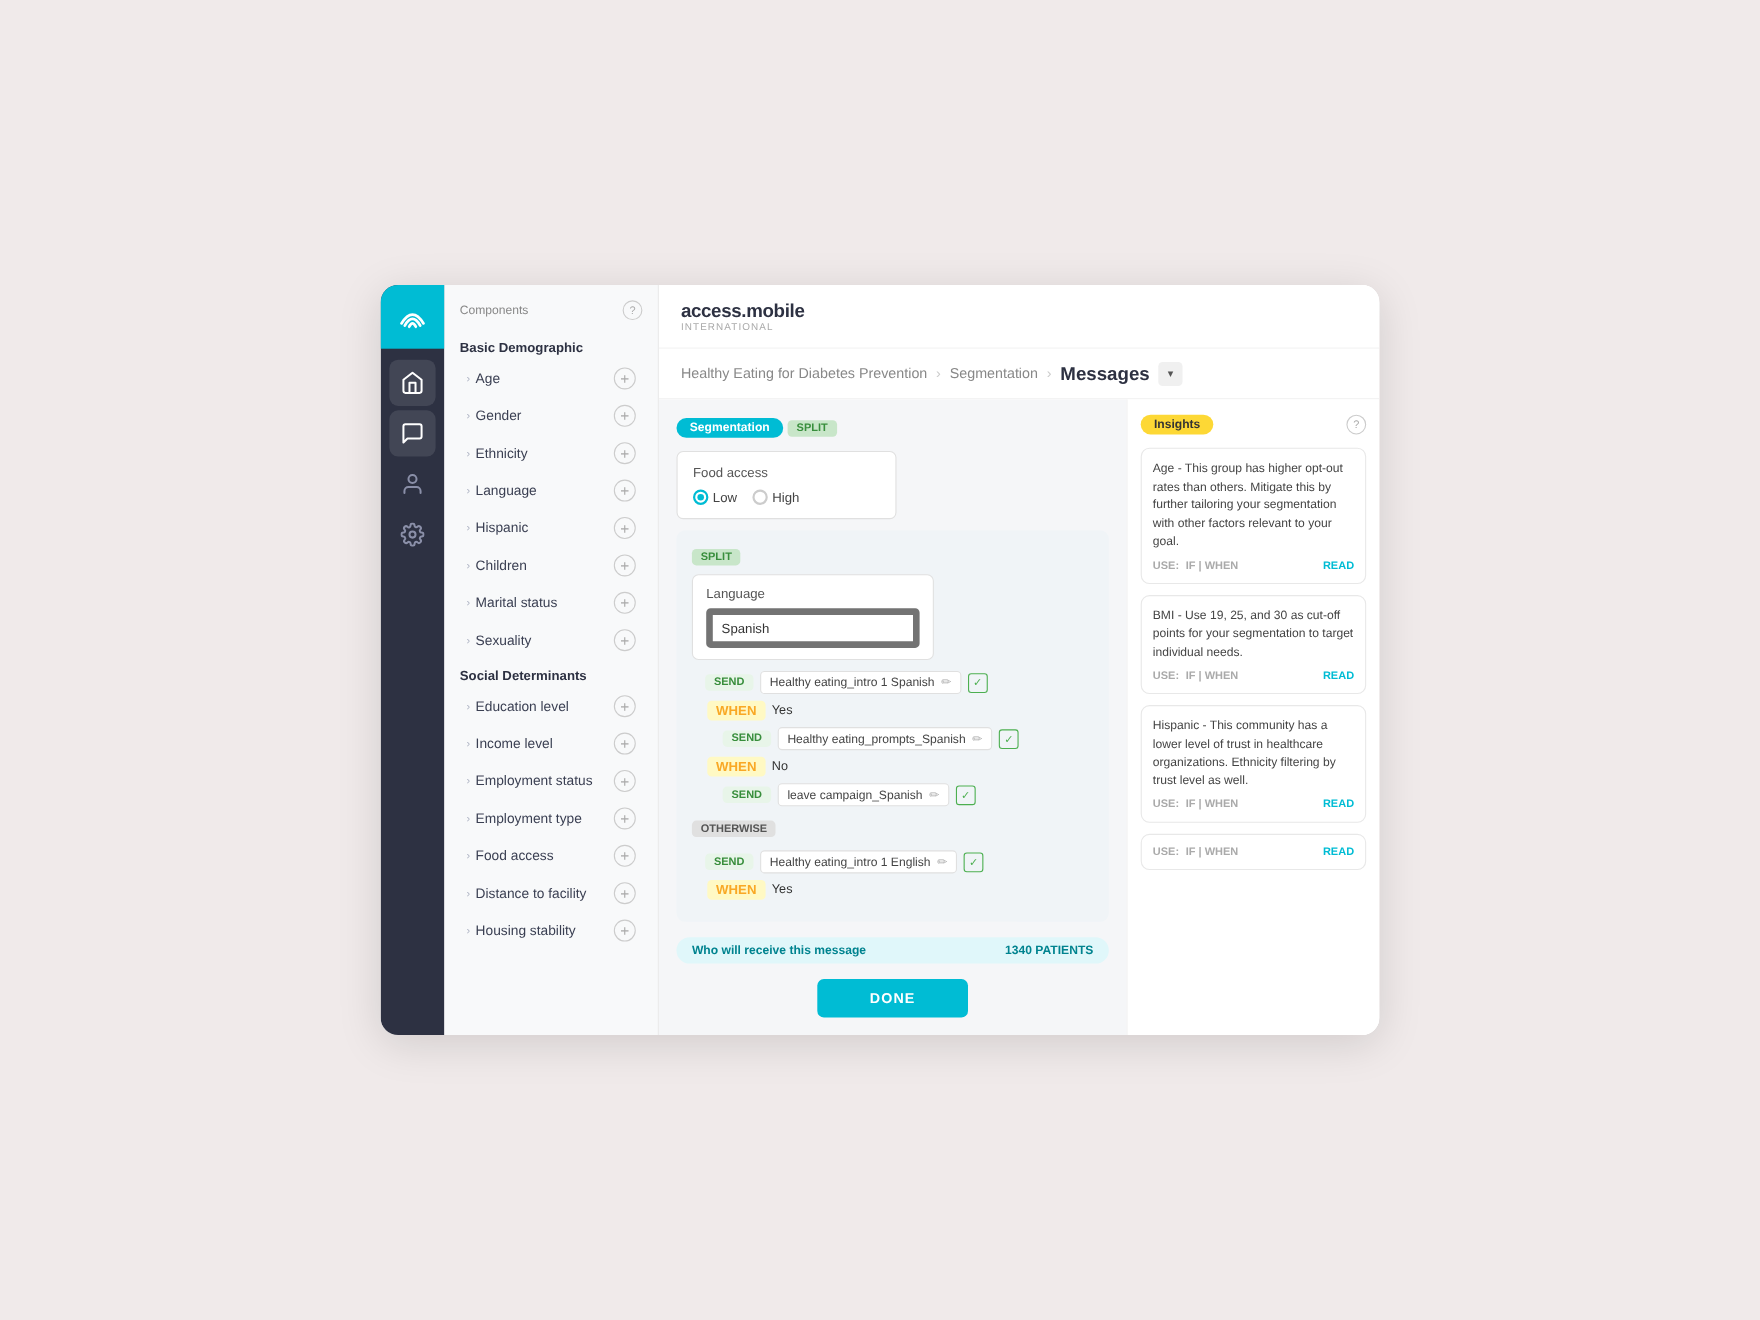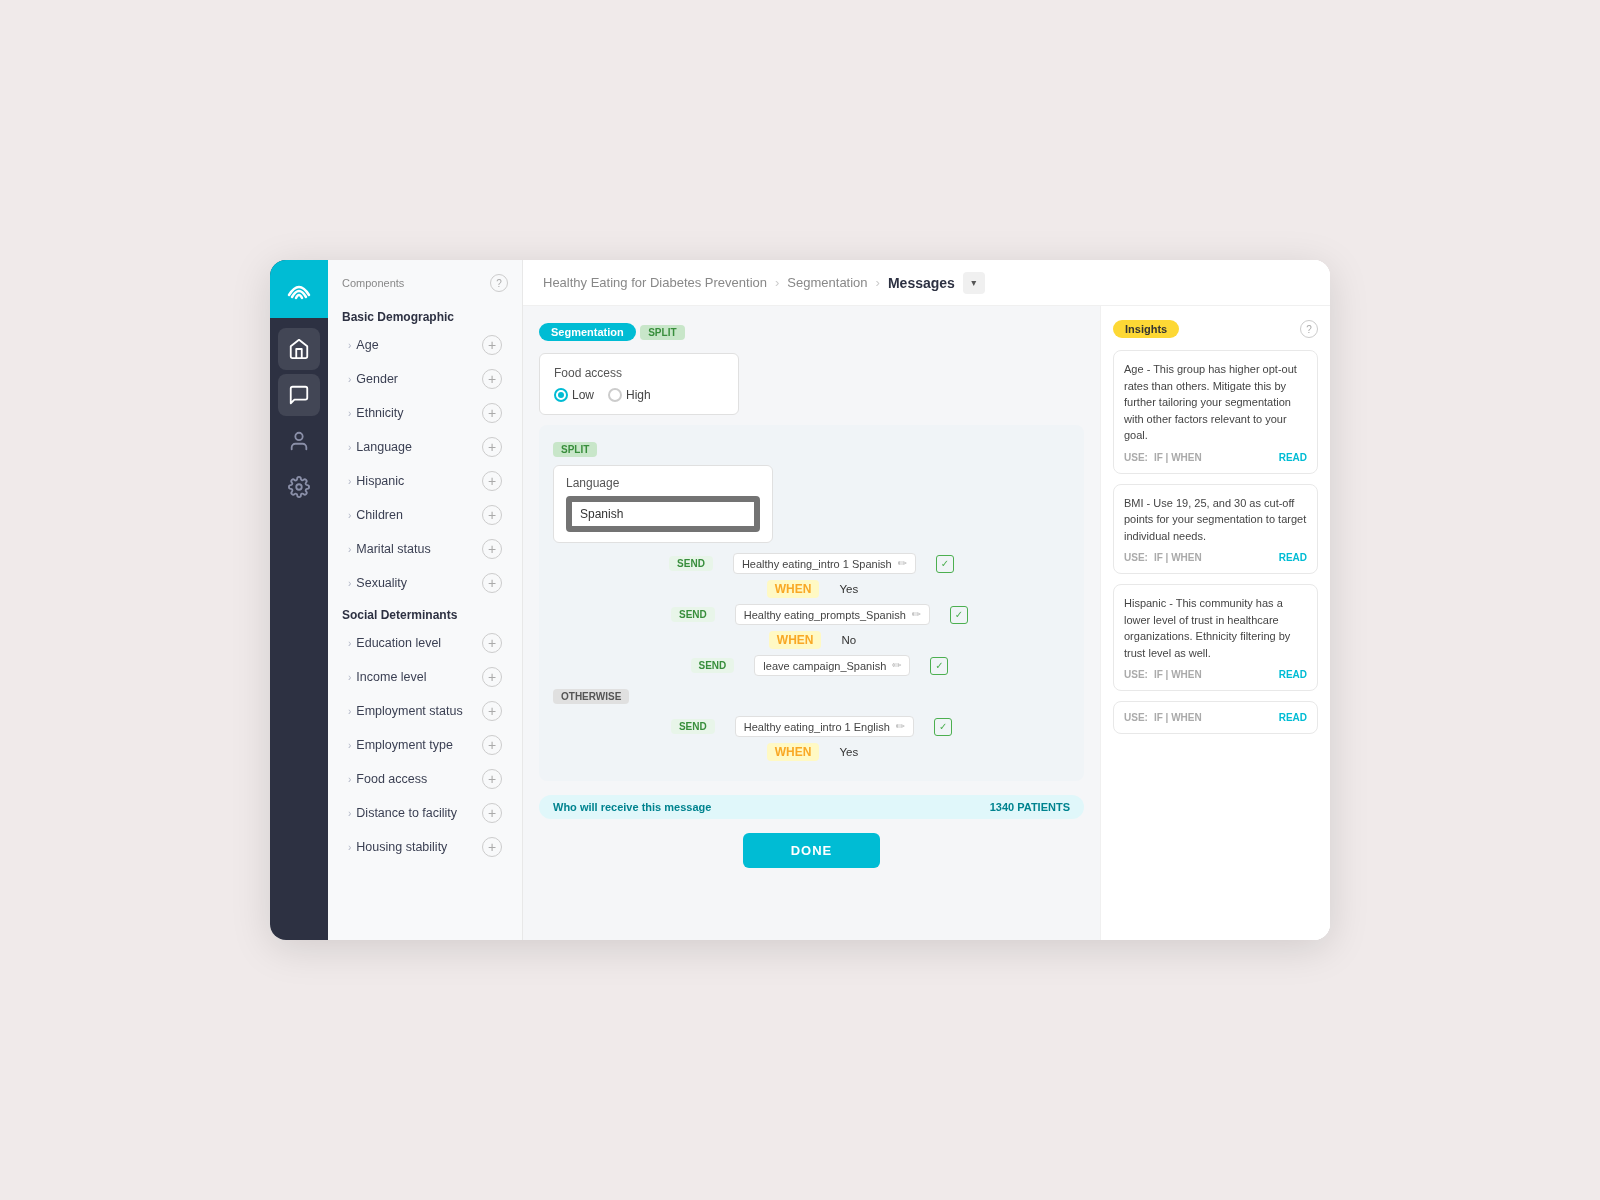--- a/index.html
+++ b/index.html
@@ -6,21 +6,21 @@
     body {
       background: #f0eaea;
       font-family: -apple-system, BlinkMacSystemFont, 'Segoe UI', sans-serif;
       display: flex;
       align-items: center;
       justify-content: center;
       min-height: 100vh;
       padding: 40px;
     }
     .app-window {
-      width: 1060px;
+      width: 908px;
       min-height: 680px;
       background: #fff;
       border-radius: 16px;
       box-shadow: 0 8px 40px rgba(0,0,0,0.13);
       display: flex;
       overflow: hidden;
     }
     
     .sidebar-nav {
       width: 58px;
@@ -173,21 +173,21 @@
     .breadcrumb-item {
       font-size: 13px;
       color: #888;
       cursor: pointer;
     }
     .breadcrumb-sep {
       color: #ccc;
       font-size: 13px;
     }
     .breadcrumb-active {
-      font-size: 14px;
+      font-size: 17px;
       font-weight: 700;
       color: #2d3142;
     }
     .breadcrumb-dropdown {
       width: 22px;
       height: 22px;
       border-radius: 4px;
       background: #f0f0f0;
       display: flex;
       align-items: center;
@@ -309,24 +309,23 @@
       border-radius: 4px;
       font-size: 12px;
       color: #333;
       background: #fff;
       appearance: none;
       cursor: pointer;
     }
     .flow-row {
       display: flex;
       align-items: center;
-      gap: 20px;
+      gap: 6px;
       margin: 6px 12px;
       flex-wrap: wrap;
-      justify-content: center;
     }
     .tag-send {
       background: #e8f5e9;
       color: #388e3c;
       font-size: 10px;
       font-weight: 700;
       border-radius: 4px;
       padding: 2px 8px;
     }
     .tag-when {
@@ -636,20 +635,26 @@
       <div class="component-item-left">
           <span class="chevron">›</span>
           <span>Housing stability</span>
         </div>
       <div class="add-btn">+</div>
     </div>
   </div>
 
   <div class="main-content">
 
+    <div class="top-bar">
+      <div>
+        <span class="logo-text">access.mobile</span>
+        <span class="logo-sub">INTERNATIONAL</span>
+      </div>
+    </div>
 
     <div class="breadcrumb-bar">
       <span class="breadcrumb-item">Healthy Eating for Diabetes Prevention</span>
       <span class="breadcrumb-sep">›</span>
       <span class="breadcrumb-item">Segmentation</span>
       <span class="breadcrumb-sep">›</span>
       <span class="breadcrumb-active">Messages</span>
       <div class="breadcrumb-dropdown">▾</div>
     </div>
 

